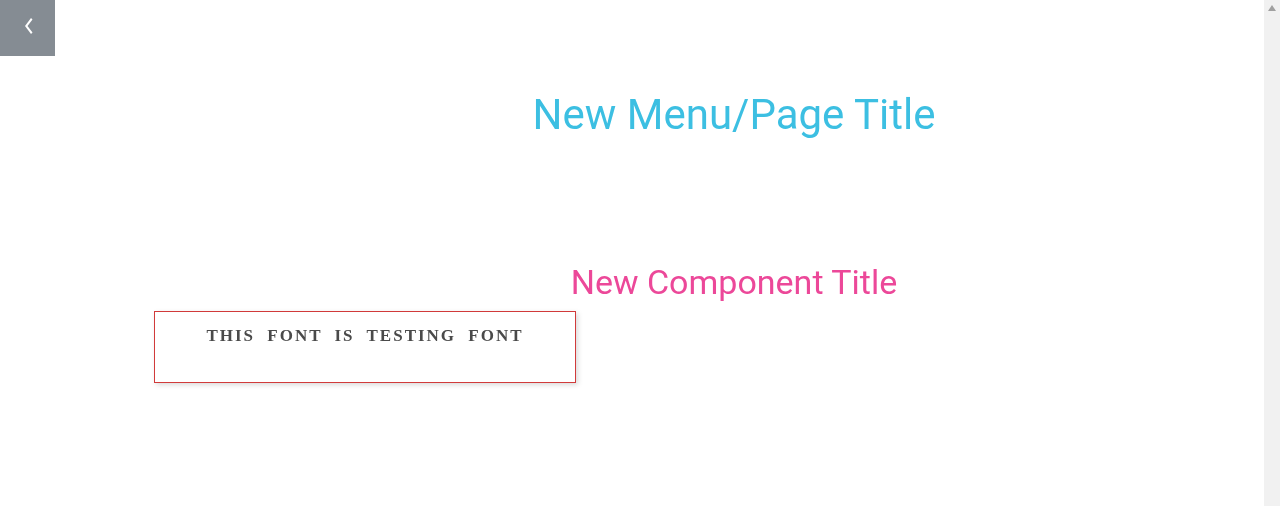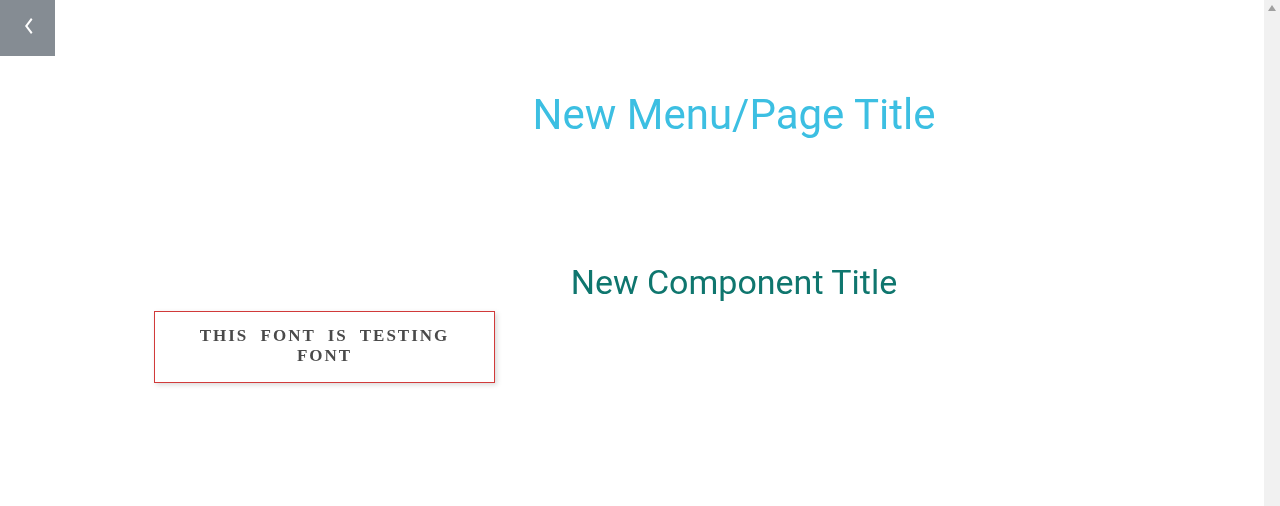--- a/index.html
+++ b/index.html
@@ -40,26 +40,26 @@
     .page-title {
       font-size: 42px;
       font-weight: 400;
       color: #3cbfe2;
       line-height: 1.2;
       margin-bottom: 122px;
     }
     .component-title {
       font-size: 34px;
       font-weight: 400;
-      color: #0f766e;
+      color: #ec4899;
       line-height: 1.2;
       margin-bottom: 8px;
     }
     .font-test-box {
-      width: 341px;
+      width: 422px;
       height: 72px;
       border: 1.5px solid #d13a3a;
       padding: 14px 20px;
       box-shadow: 2px 2px 5px rgba(0,0,0,0.15);
       margin-left: -34px;
     }
     .font-test-text {
       font-family: "Brush Script MT", "Comic Sans MS", cursive;
       font-size: 17px;
       font-weight: 700;

